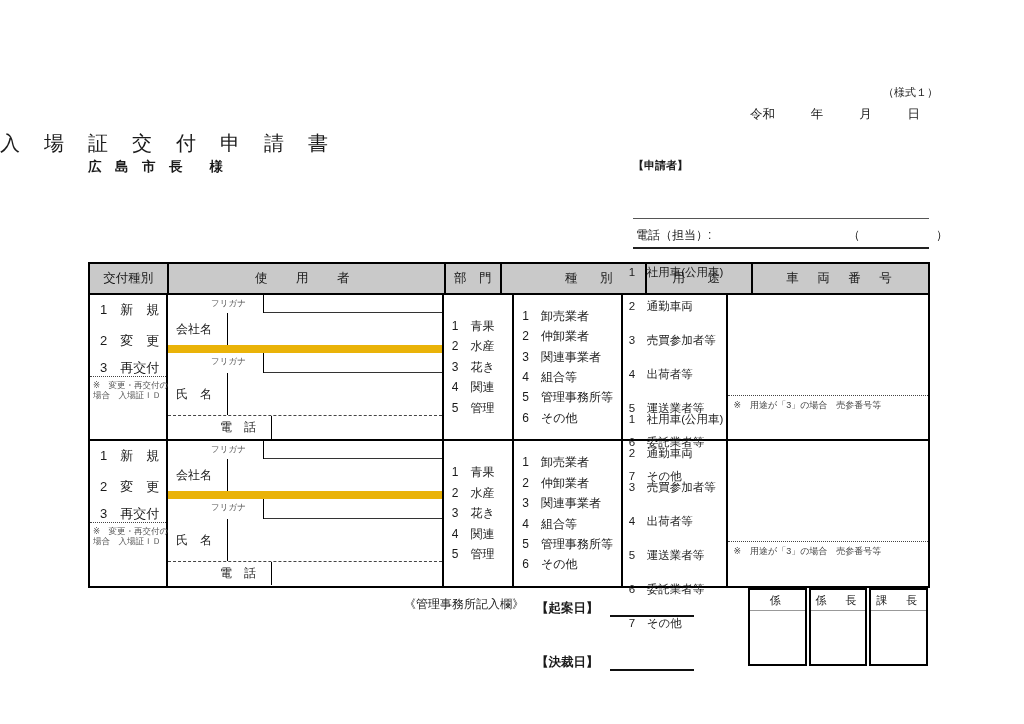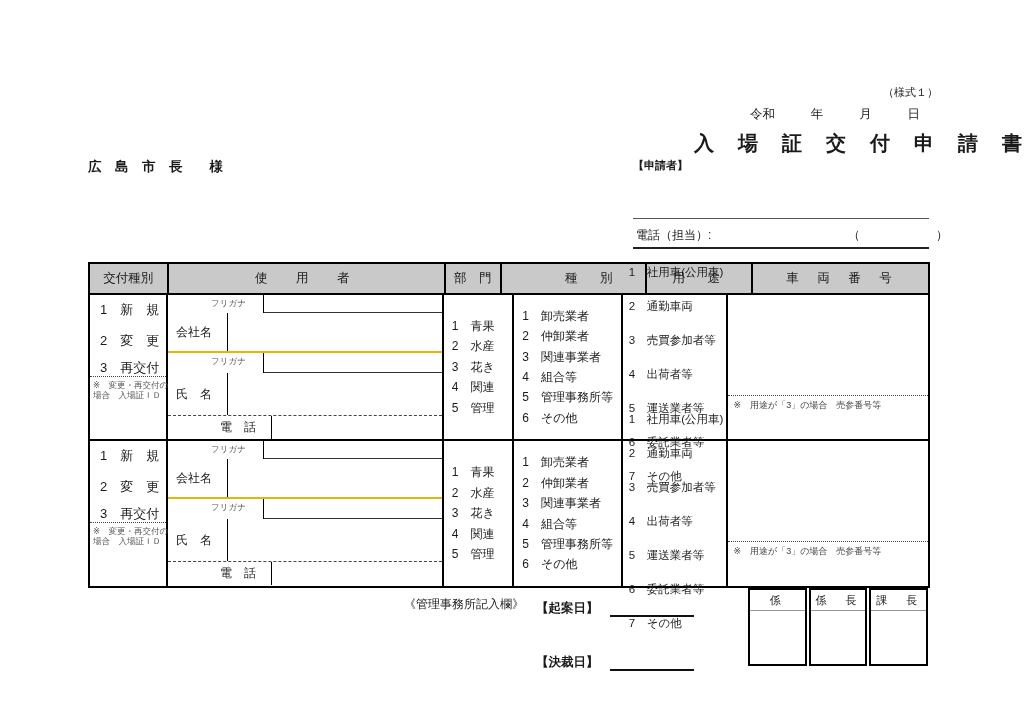--- a/index.html
+++ b/index.html
@@ -11,21 +11,21 @@
     background: #ffffff;
     font-family: "Liberation Sans", "DejaVu Sans", sans-serif;
     color: #1a1a1a;
     overflow: hidden;
   }
   .abs { position: absolute; }
 
   
   .form-code { top: 85px; right: 86px; font-size: 11px; }
   .date-line { top: 106px; left: 750px; width: 170px; display: flex; justify-content: space-between; font-size: 12.5px; }
-  .title { top: 130px; left: 0; width: 100%; text-align: right; font-size: 20px; font-weight: bold; letter-spacing: 2px; }
+  .title { top: 130px; left: 0; width: 100%; text-align: left; font-size: 20px; font-weight: normal; letter-spacing: 2px; }
   .addressee { top: 158px; left: 88px; font-size: 13.5px; font-weight: bold; }
   .applicant-label { top: 158px; left: 633px; font-size: 11px; font-weight: bold; }
   .applicant-line { top: 218px; left: 633px; width: 296px; height: 1px; background: #555; }
   .phone-label { top: 227px; left: 636px; font-size: 12px; }
   .phone-parens { top: 227px; left: 848px; font-size: 12px; letter-spacing: 10px; }
   .phone-underline { top: 247px; left: 633px; width: 296px; height: 2px; background: #222; }
 
   
   .main-table {
     top: 262px; left: 88px; width: 842px; height: 326px;
@@ -66,21 +66,21 @@
   .urow { display: flex; width: 100%; }
   .urow .ulabel {
     width: 60px; border-right: 1px solid #000;
     padding-left: 8px; font-size: 12px;
     display: flex; align-items: center; white-space: nowrap;
   }
   .urow .ulabel.small { font-size: 8.5px; color: #555; align-items: flex-start; padding-top: 3px; padding-left: 7px; margin-left: 36px; }
   .urow .uinput { flex: 1; }
   .urow-kana { height: 18px; }
   .urow-kana .uinput { border-bottom: 1px solid #333; }
-  .urow-company { height: 40px; border-bottom: 2px solid #eab308; }
+  .urow-company { height: 40px; border-bottom: 8px solid #eab308; }
   .urow-kana2 { height: 20px; }
   .urow-kana2 .uinput { border-bottom: 1px solid #333; }
   .urow-name { height: 43px; border-bottom: 1px dashed #444; }
   .urow-phone { height: 23px; margin-left: 44px; }
 
   
   .listcol { display: flex; flex-direction: column; justify-content: center; height: 100%; padding-left: 8px; }
   .listcol .li { white-space: nowrap; }
   .col-dept .li { font-size: 12px; line-height: 20.5px; }
   .col-kind .li { font-size: 12px; line-height: 20.4px; }

